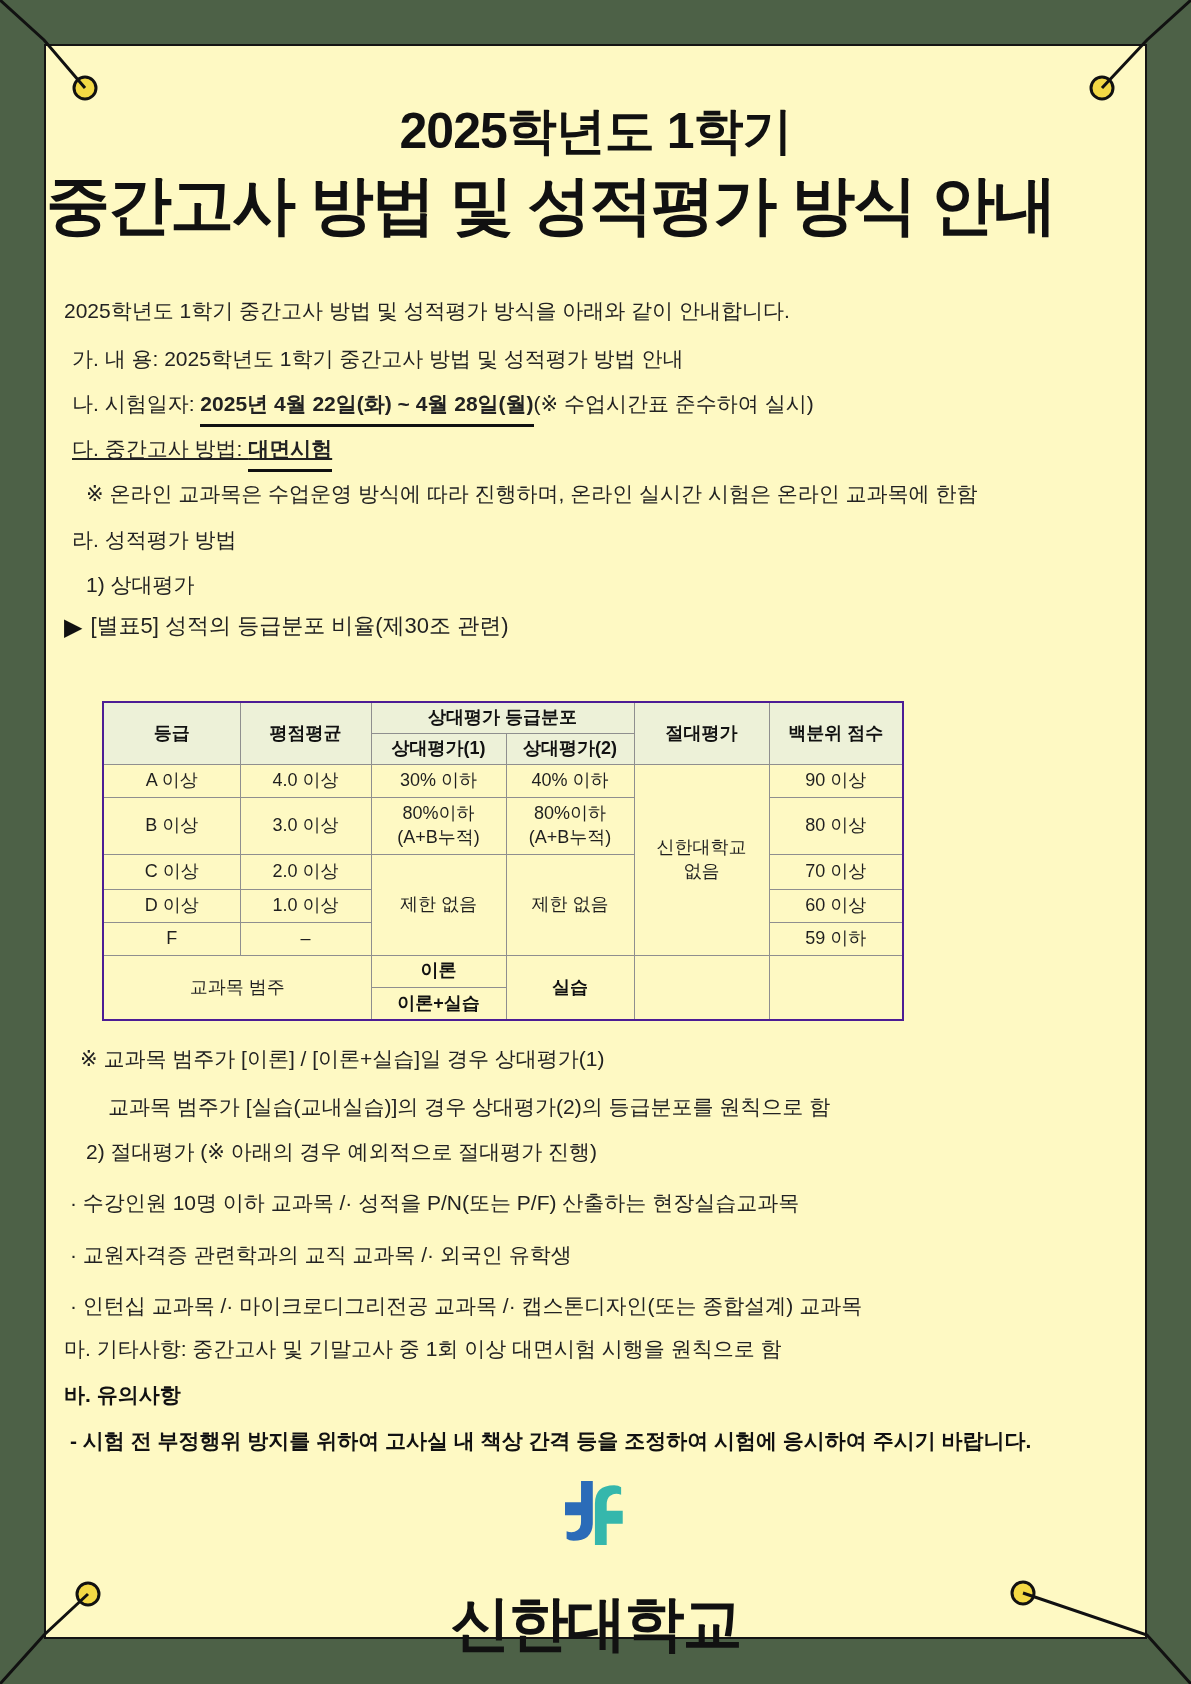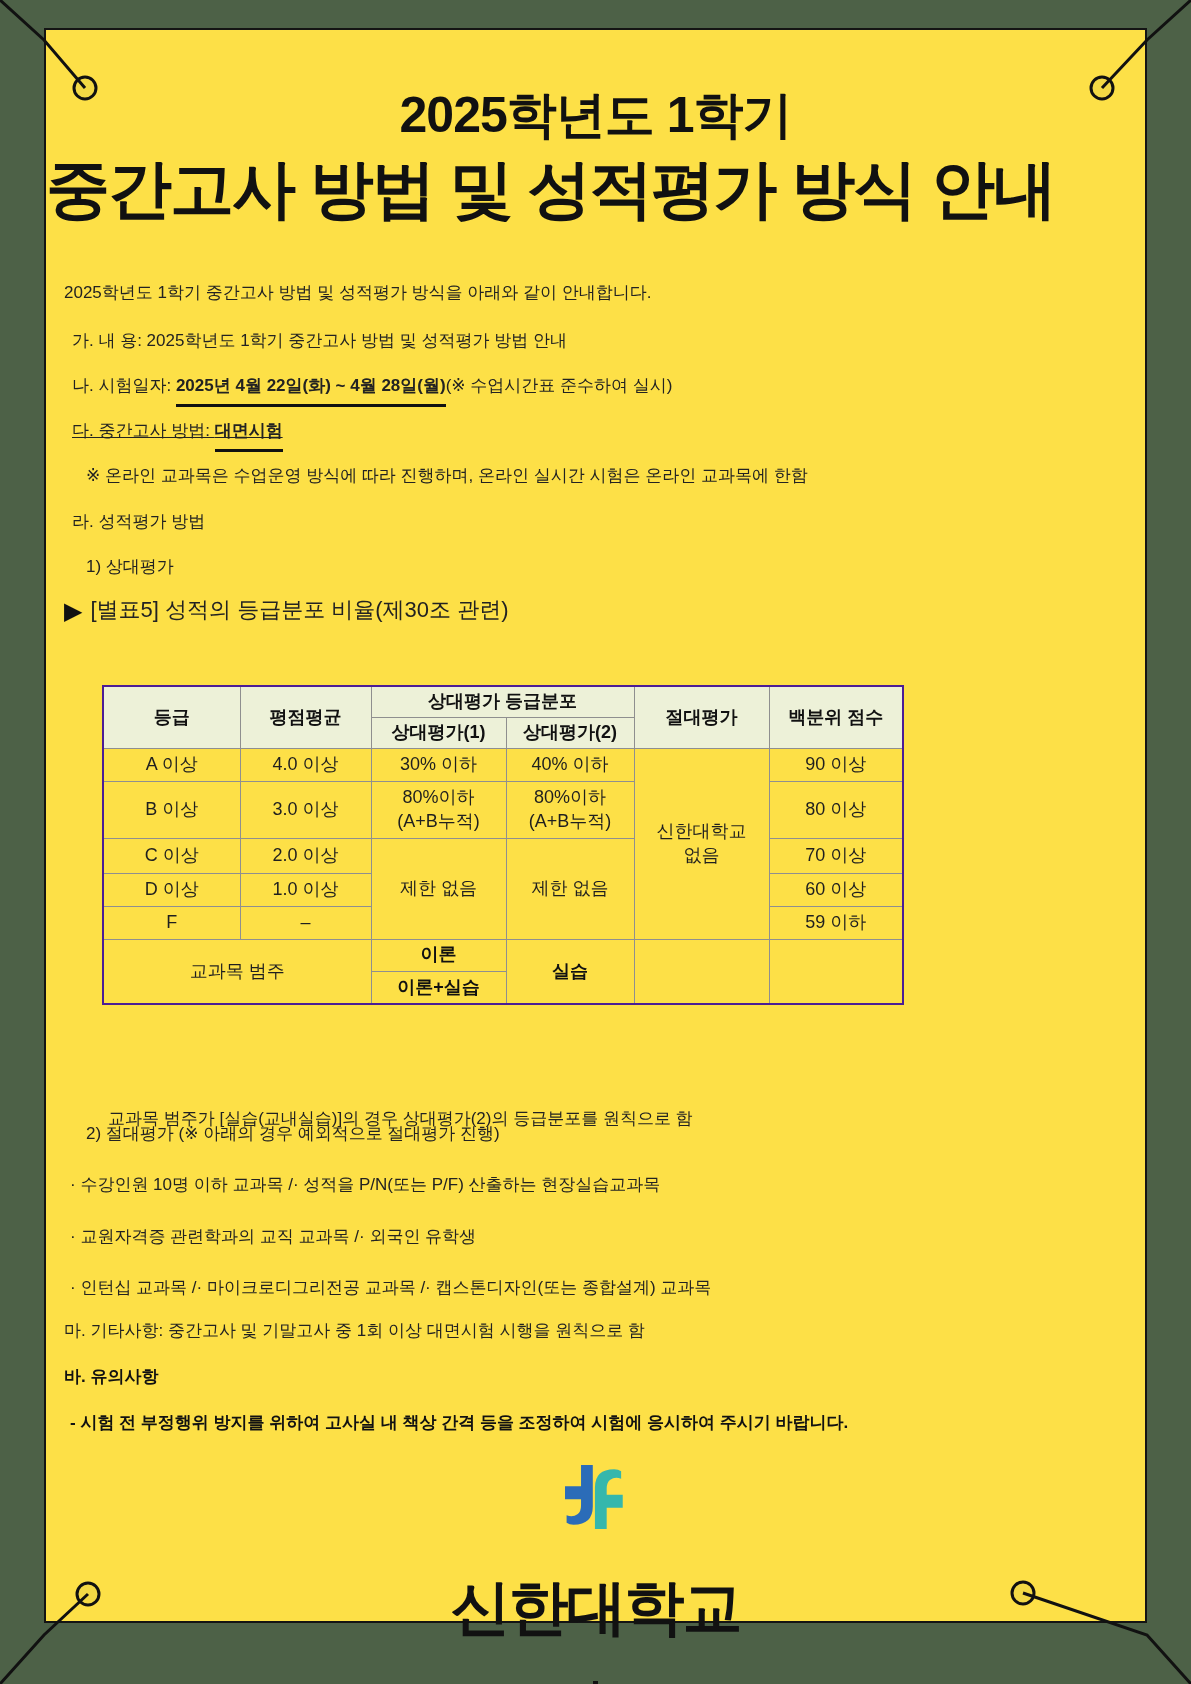--- a/index.html
+++ b/index.html
@@ -4,25 +4,25 @@
 <style>
   html,body{margin:0;padding:0;background:#333;}
   *{box-sizing:border-box;}
   #canvas{
     position:relative;width:1191px;height:1684px;margin:0 auto;
     background:#4d6147;overflow:hidden;
     font-family:"Liberation Sans","DejaVu Sans",sans-serif;
     color:#1f1f1f;
   }
   .paper{
-    position:absolute;left:44px;top:28px;width:1103px;height:1595px;
-    background:#fde047;border:2px solid #141414;
+    position:absolute;left:44px;top:44px;width:1103px;height:1595px;
+    background:#fef9c3;border:2px solid #141414;
   }
   .overlay{position:absolute;left:0;top:0;width:1191px;height:1684px;pointer-events:none;z-index:6;}
-  .line{position:absolute;white-space:nowrap;font-size:17px;line-height:1.25;color:#222;}
+  .line{position:absolute;white-space:nowrap;font-size:21px;line-height:1.25;color:#222;}
   .title1{
     position:absolute;left:0;top:52px;width:100%;text-align:center;
     font-size:50px;font-weight:900;letter-spacing:-1px;color:#111;
   }
   .title2{
     position:absolute;left:0;top:116px;width:100%;text-align:left;
     font-size:64px;font-weight:900;letter-spacing:-2px;color:#111;
   }
   .bu{font-weight:800;border-bottom:3px solid #111;padding-bottom:9px;}
   .bold{font-weight:800;color:#111;}
@@ -138,21 +138,22 @@
         <td class="catb" rowspan="2">실습</td>
         <td rowspan="2"></td>
         <td rowspan="2"></td>
       </tr>
       <tr style="height:33px">
         <td class="catb">이론+실습</td>
       </tr>
     </tbody>
       </table>
 
-    <div class="line" style="left:62px;top:1048px;margin-top:30px;">교과목 범주가 [실습(교내실습)]의 경우 상대평가(2)의 등급분포를 원칙으로 함</div>
+    <div class="line" style="left:34px;top:1000px;">※ 교과목 범주가 [이론] / [이론+실습]일 경우 상대평가(1)</div>
+    <div class="line" style="left:62px;top:1048px;">교과목 범주가 [실습(교내실습)]의 경우 상대평가(2)의 등급분포를 원칙으로 함</div>
 
     <div class="line" style="left:40px;top:1093px;">2) 절대평가 (※ 아래의 경우 예외적으로 절대평가 진행)</div>
 
     <div class="line" style="left:24px;top:1144px;">· 수강인원 10명 이하 교과목 /· 성적을 P/N(또는 P/F) 산출하는 현장실습교과목</div>
     <div class="line" style="left:24px;top:1247px;">· 인턴십 교과목 /· 마이크로디그리전공 교과목 /· 캡스톤디자인(또는 종합설계) 교과목</div>
     <div class="line" style="left:24px;top:1196px;">· 교원자격증 관련학과의 교직 교과목 /· 외국인 유학생</div>
 
     <div class="line" style="left:18px;top:1290px;">마. 기타사항: 중간고사 및 기말고사 중 1회 이상 대면시험 시행을 원칙으로 함</div>
 
     <div class="line bold" style="left:18px;top:1336px;">바. 유의사항</div>

